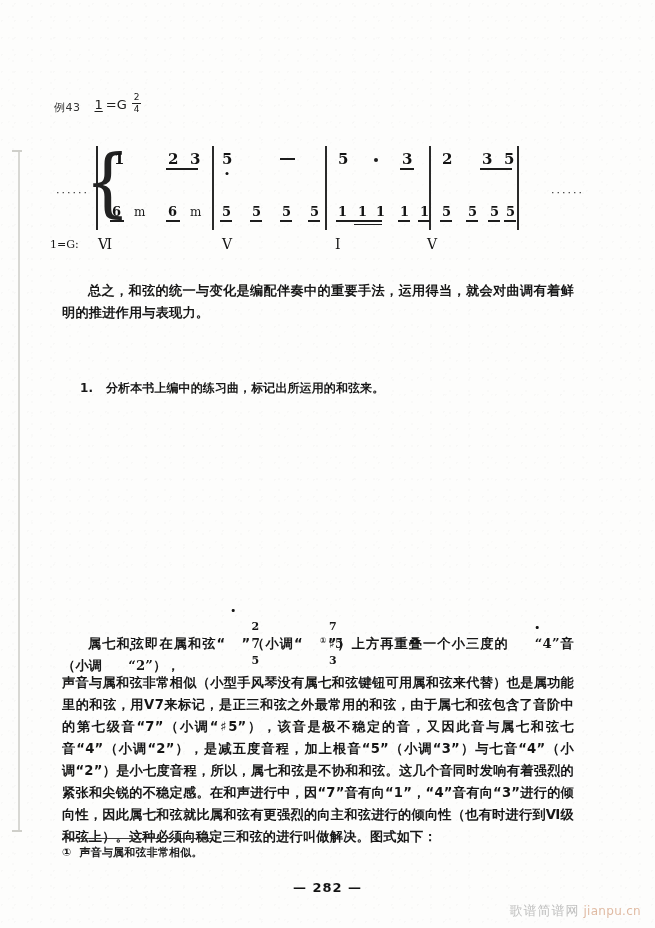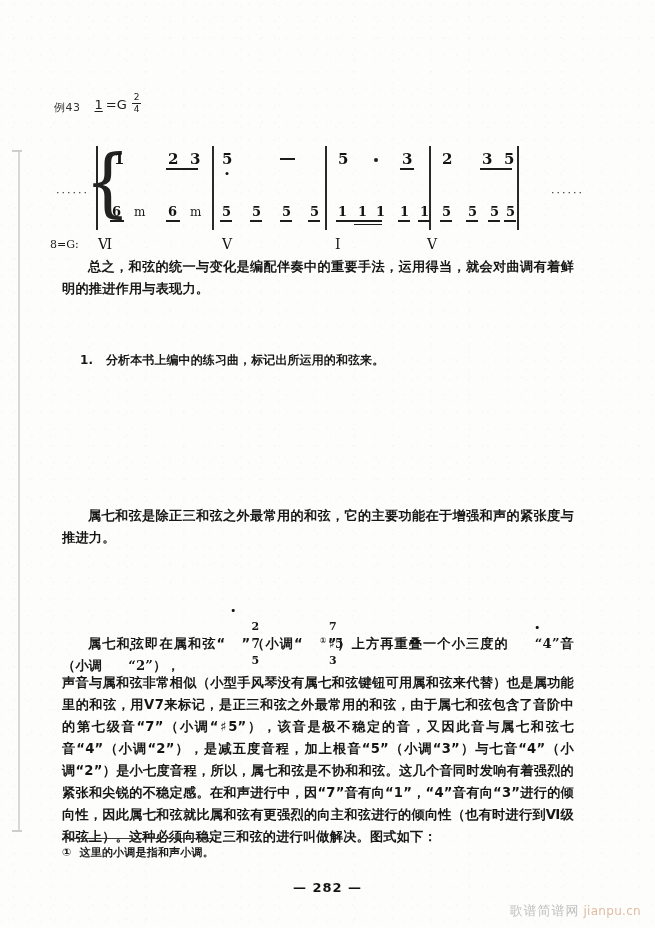--- a/index.html
+++ b/index.html
@@ -228,20 +228,21 @@
     font-size: 17px;
     font-weight: 700;
     letter-spacing: 2px;
     color: #111;
   }
   .chapter-title .gap { display: inline-block; width: 16px; }
 
   .exercise-list {
     position: absolute;
     width: 512px;
+    margin-top: 28px;
   }
   .exercise-item {
     font-size: 12px;
     line-height: 21px;
     color: #171717;
     font-weight: 600;
     letter-spacing: 0.1px;
   }
   .exercise-item .num { display: inline-block; width: 26px; padding-left: 18px; }
 
@@ -430,55 +431,52 @@
     <div class="beam" style="left:378px; top:78px; width:12px;"></div>
     <div class="beam" style="left:404px; top:78px; width:12px;"></div>
 
     <div class="note small" style="left:428px; top:62px;">5</div>
     <div class="note small" style="left:444px; top:62px;">5</div>
     <div class="beam" style="left:426px; top:78px; width:12px;"></div>
     <div class="beam" style="left:442px; top:78px; width:12px;"></div>
   </div>
 
   <div class="chordrow">
-    <span class="keylab">8=G:</span>
+    <span class="keylab">1=G:</span>
     <span class="roman" style="left:48px;">Ⅵ</span>
     <span class="roman" style="left:172px;">Ⅴ</span>
     <span class="roman" style="left:285px;">Ⅰ</span>
     <span class="roman" style="left:377px;">Ⅴ</span>
   </div>
 
-  <div class="para" style="left:62px; top:256px;">
+  <div class="para" style="left:62px; top:280px;">
     <p class="body indent">总之，和弦的统一与变化是编配伴奏中的重要手法，运用得当，就会对曲调有着鲜明的推进作用与表现力。</p>
   </div>
 
 
   <div class="exercise-list" style="left:62px; top:350px;">
     <div class="exercise-item">
       <span class="num">1.</span><span>分析本书上编中的练习曲，标记出所运用的和弦来。</span>
     </div>
   </div>
 
 
-  <div class="para" style="left:62px; top:505px;">
-    <p class="body indent">属七和弦是除正三和弦之外最常用的和弦，它的主要功能在于增强和声的紧张度与推进力。</p>
-  </div>
 
 
   <div class="para" style="left:62px; top:630px;">
     <p class="body" style="text-indent:26px;"><span>属七和弦即在属和弦</span><span>“</span><span class="stack"><i class="topdot"></i><span class="top">2</span><span>7</span><span class="bot">5</span></span><span>”</span><span>（小调</span><span>“</span><span class="stack"><span class="top">7</span><span>♯5</span><span class="bot">3</span></span><sup class="fn">①</sup><span>”</span><span>）上方再重叠一个小三度的</span><span class="inline-note"><i class="dot-top" style="left:56%;"></i><span>“4”</span></span><span>音（小调</span><span class="inline-note"><i class="dot-top" style="left:56%;"></i><span>“2”</span></span><span>），</span></p>
   </div>
 
   <div class="para" style="left:62px; top:672px;">
     <p class="body">声音与属和弦非常相似（小型手风琴没有属七和弦键钮可用属和弦来代替）也是属功能里的和弦，用Ⅴ7来标记，是正三和弦之外最常用的和弦，由于属七和弦包含了音阶中的第七级音“7”（小调“♯5”），该音是极不稳定的音，又因此音与属七和弦七音“4”（小调“2”），是减五度音程，加上根音“5”（小调“3”）与七音“4”（小调“2”）是小七度音程，所以，属七和弦是不协和和弦。这几个音同时发响有着强烈的紧张和尖锐的不稳定感。在和声进行中，因“7”音有向“1”，“4”音有向“3”进行的倾向性，因此属七和弦就比属和弦有更强烈的向主和弦进行的倾向性（也有时进行到Ⅵ级和弦上）。这种必须向稳定三和弦的进行叫做解决。图式如下：</p>
   </div>
 
   <div class="footnote-rule" style="top:838px;"></div>
   <div class="footnote" style="top:845px;">
-    <span class="marker">①</span><span>这里的小调是指和声小调。</span>
+    <span class="marker">①</span><span>声音与属和弦非常相似。</span>
   </div>
 
   <div class="page-number" style="top:880px;">— 282 —</div>
 
   <div class="watermark">
     <span class="cn">歌谱简谱网</span>
     <span class="en">jianpu.cn</span>
   </div>
 
 </div>

